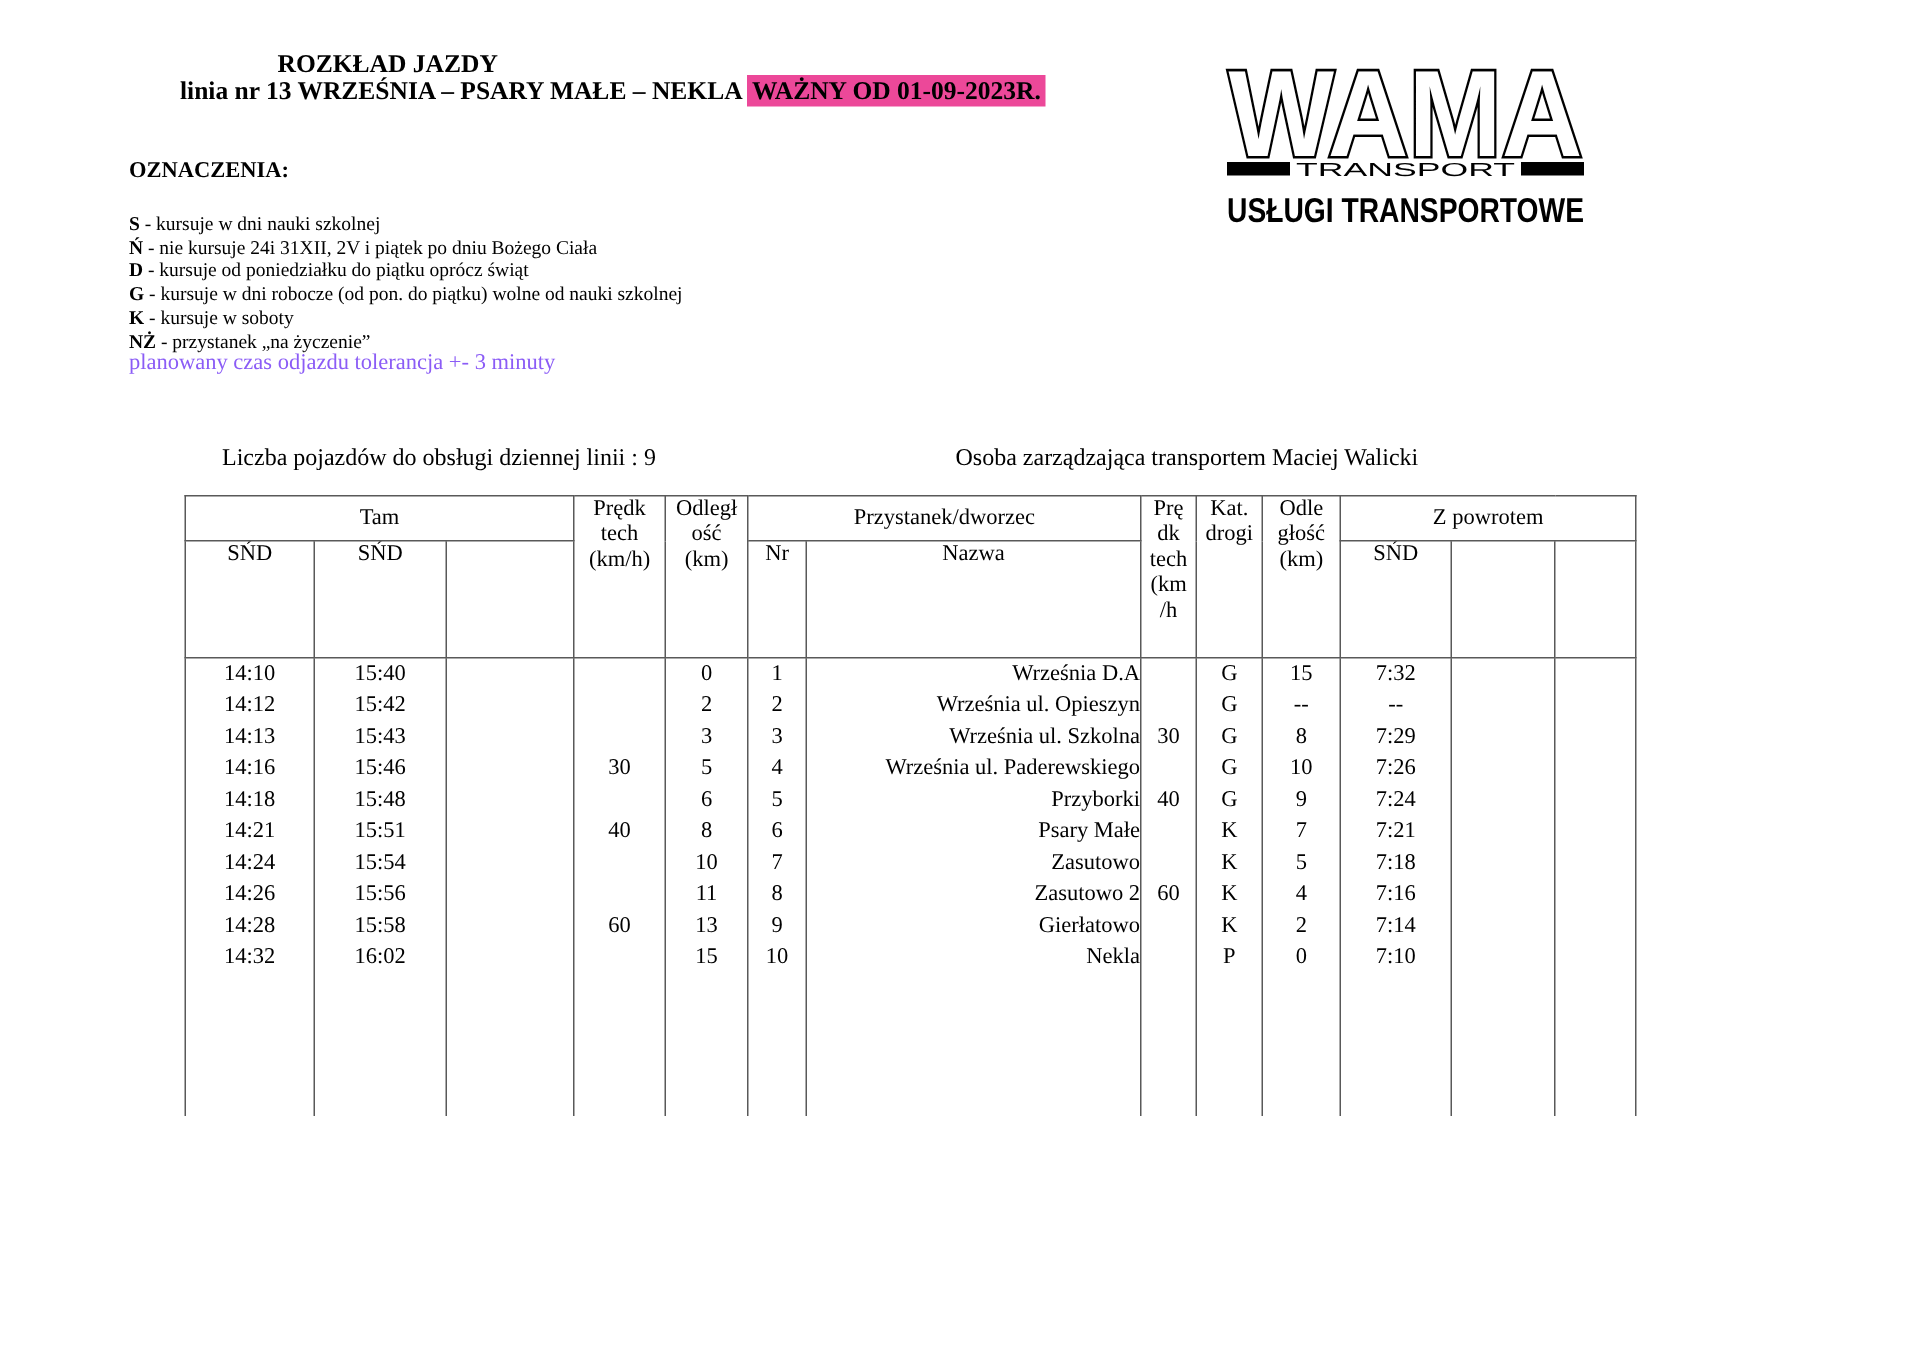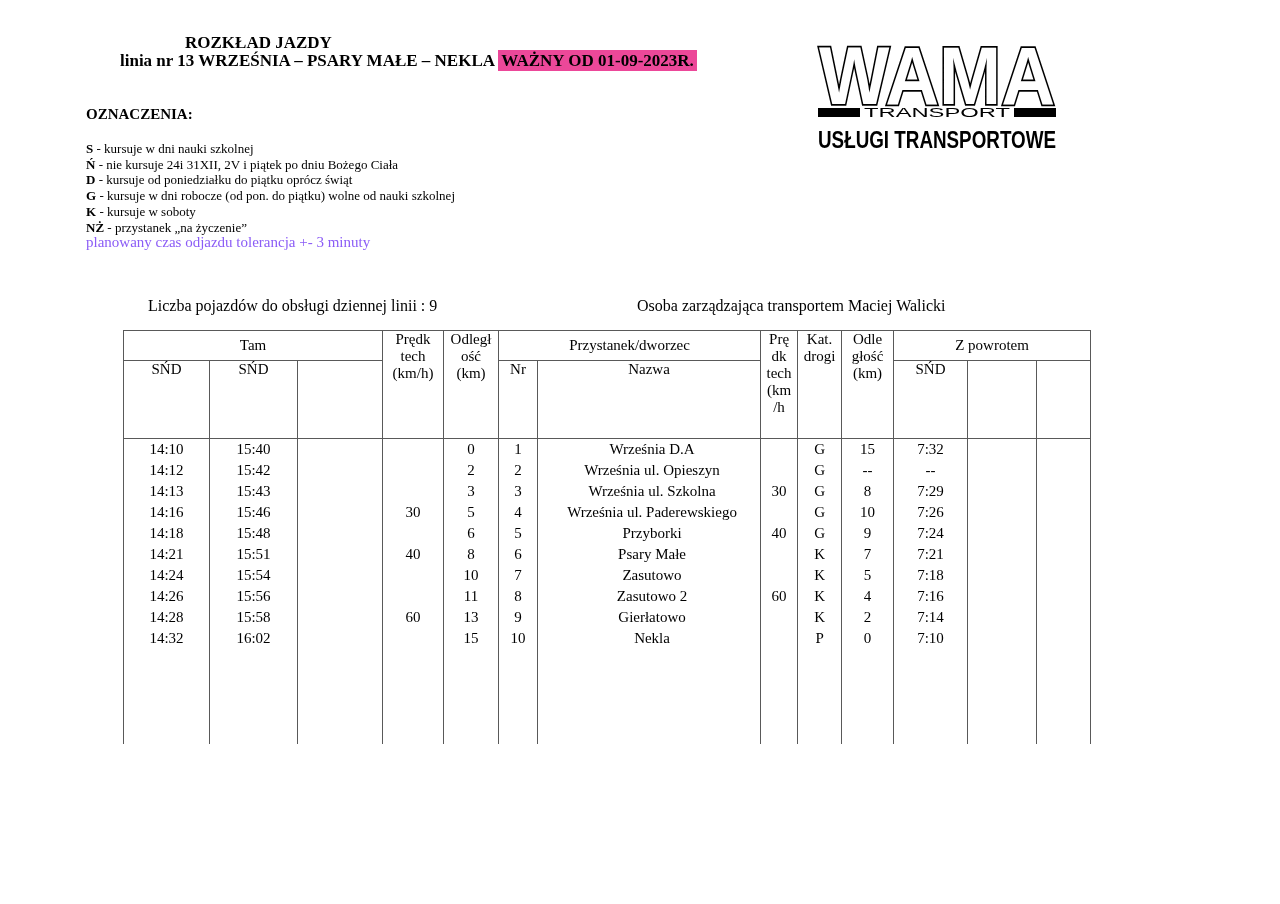--- a/index.html
+++ b/index.html
@@ -33,21 +33,21 @@
   }
   tr.hr1{height:30px;}
   tr.hr2{height:78px;}
   tr.body-row{height:322px;}
   th.span-head{vertical-align:middle;}
   th.tall{vertical-align:top;padding-top:3px;line-height:17px;white-space:pre-line;}
   th.sub-top{vertical-align:top;padding-top:4px;}
   th.sub-mid{vertical-align:top;padding-top:22px;}
   td.bodycell{vertical-align:top;padding-top:6px;font-size:16px;}
   td.bodycell .bl{height:21px;line-height:21px;white-space:nowrap;}
-  td.nazwa .bl{text-align:center;padding-left:6px;}
+  td.nazwa .bl{text-align:right;padding-left:6px;}
 </style>
 </head>
 <body>
 
 <div class="page">
 
   <div class="title1">ROZKŁAD JAZDY</div>
   <div class="title2"><span>linia nr 13 WRZEŚNIA – PSARY MAŁE – NEKLA </span><span class="hl">WAŻNY OD 01-09-2023R.</span></div>
 
   <div class="logo">

